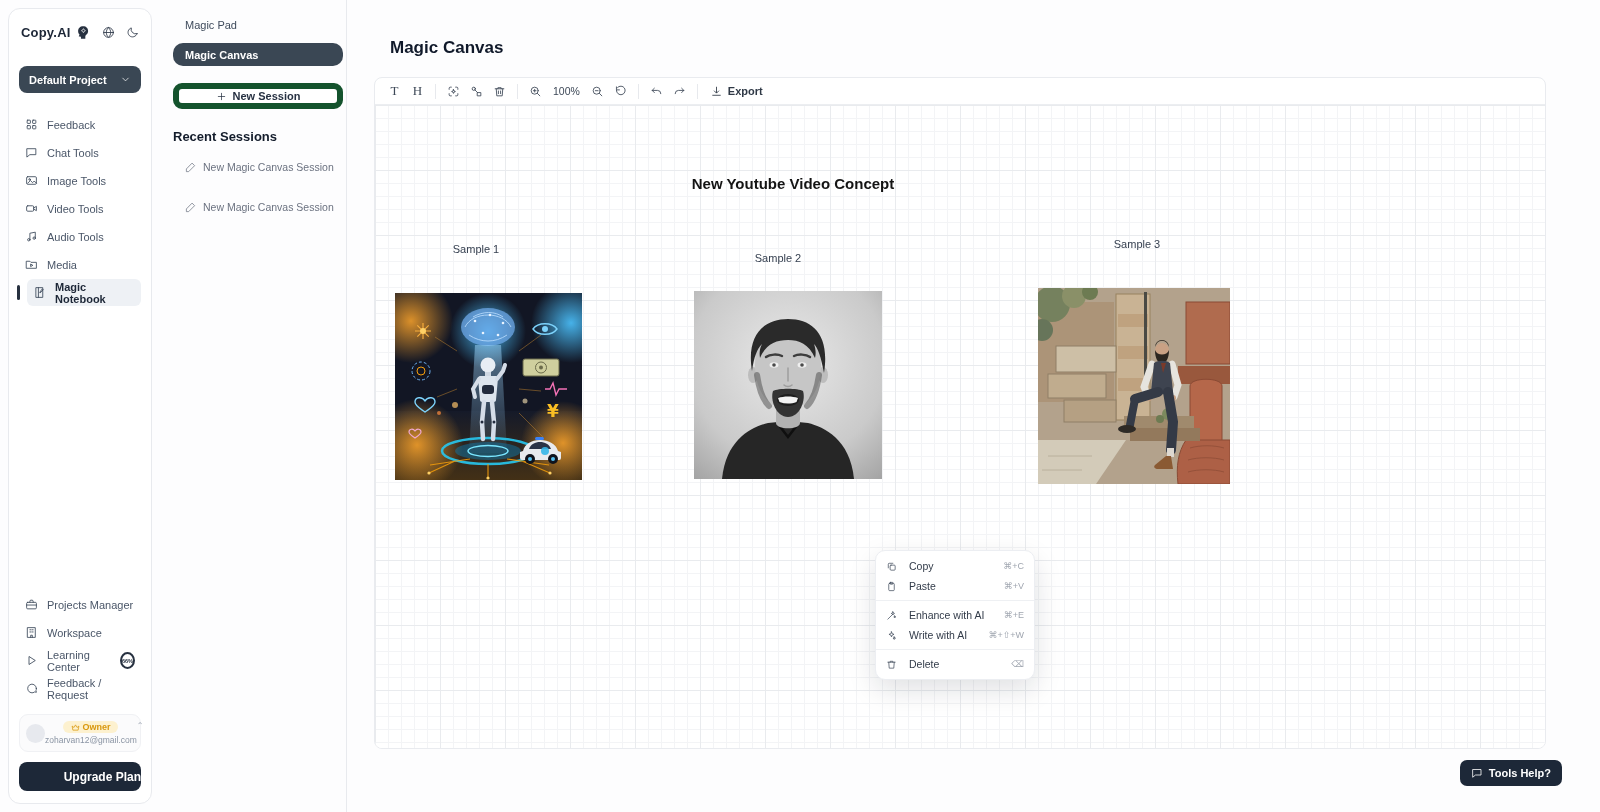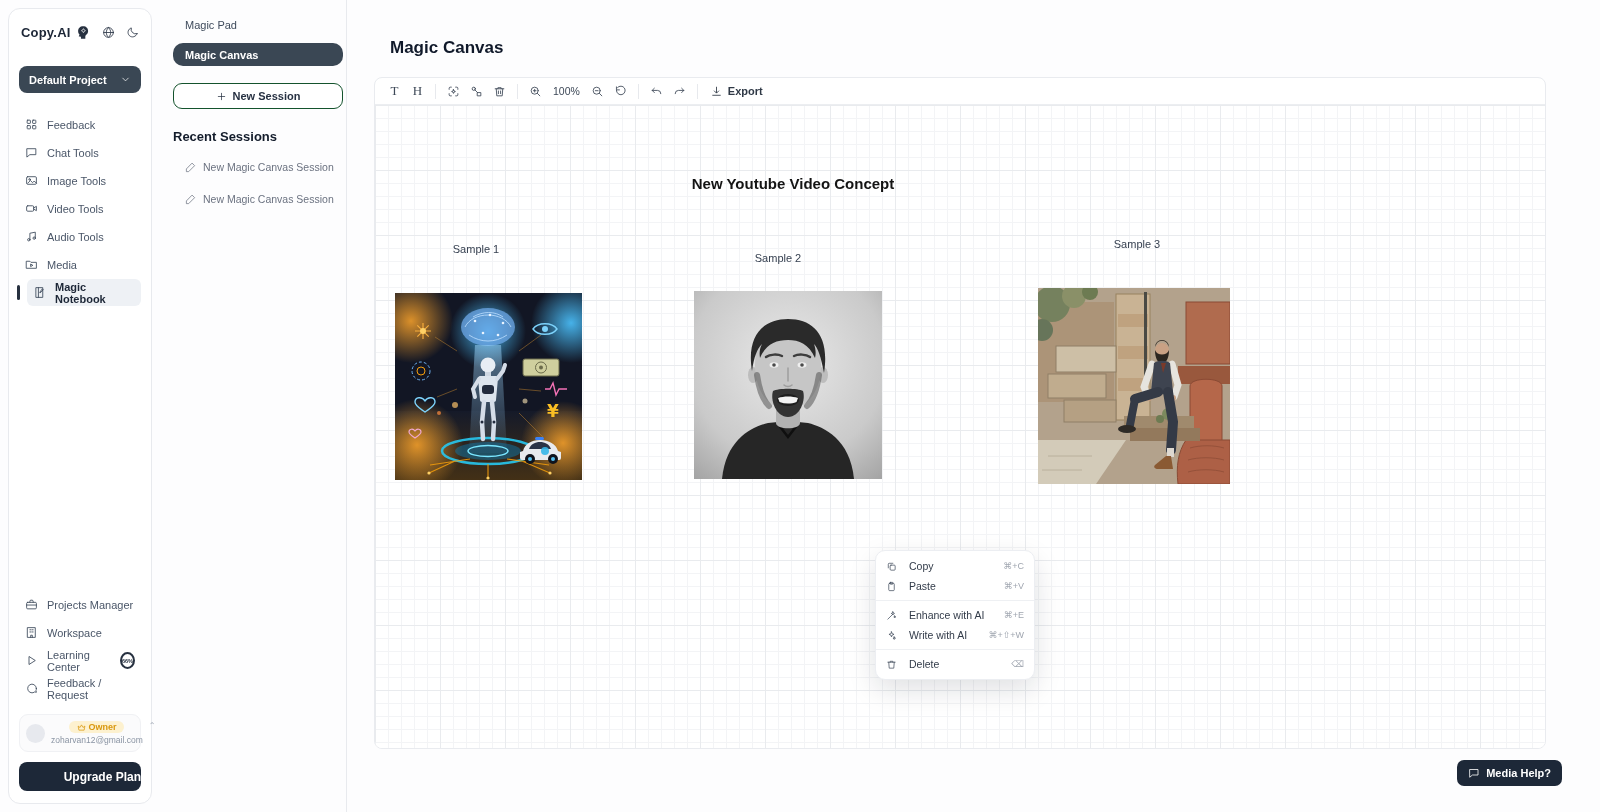--- a/index.html
+++ b/index.html
@@ -41,21 +41,21 @@
     content:""; position:absolute; left:-10px; top:6px; width:3px; height:15px;
     background:#27313f; border-radius:2px;
   }
   .flex-spacer { flex:1; }
   .ring-badge {
     margin-left:auto; width:17px; height:17px; border:2px solid #273140; border-radius:50%;
     font-size:5.5px; font-weight:700; color:#273140; display:flex; align-items:center; justify-content:center;
   }
   .user-card {
     margin-top:12px; background:#fbfbfc; border:1px solid #f0f1f4; border-radius:9px;
-    padding:6px 6px; display:flex; align-items:center; gap:6px; cursor:pointer;
+    padding:6px 6px; display:flex; align-items:center; cursor:pointer;
   }
   .avatar { width:19px; height:19px; border-radius:50%; background:#e7e9ee; flex:0 0 auto; }
   .user-info { display:flex; flex-direction:column; align-items:center; flex:1; gap:2px; }
   .owner-pill {
     background:#fdf1cf; color:#d9980f; font-size:9px; font-weight:800;
     border-radius:999px; padding:1px 8px; display:flex; align-items:center; gap:2px;
   }
   .owner-pill svg { color:#d9980f; }
   .user-email { font-size:8.5px; color:#8a94a3; white-space:nowrap; }
   .user-chevron { color:#9aa3b0; font-size:8px; align-self:flex-start; }
@@ -66,25 +66,25 @@
 
   
   .panel2 {
     position:absolute; left:152px; top:0; width:195px; height:812px;
     border-right:1px solid #e8eaee; padding:14px 0 0 21px;
   }
   .pad-item { height:22px; display:flex; align-items:center; padding-left:12px;
     font-size:11px; color:#3f4b5c; width:170px; border-radius:10px; cursor:pointer;text-align:center; }
   .canvas-pill { margin-top:7px; width:170px; height:23px; background:#3a4754; border-radius:10px;
     display:flex; align-items:center; padding-left:12px; color:#fff; font-size:11px; font-weight:700; cursor:pointer; }
-  .new-session-btn { margin-top:17px; width:170px; height:26px; background:#fff; border:1px solid #14532d;
+  .new-session-btn { margin-top:17px; width:170px; height:26px; background:#fff; border:6px solid #14532d;
     border-radius:9px; display:flex; align-items:center; justify-content:center; gap:6px;
     font-size:11px; font-weight:600; color:#273142; cursor:pointer; font-family:inherit; }
   .recent-heading { margin-top:20px; font-size:13px; font-weight:700; color:#131c2b; }
-  .session-list { margin-top:13px; display:flex; flex-direction:column; gap:12px; }
+  .session-list { margin-top:13px; display:flex; flex-direction:column; gap:20px; }
   .session-item { height:20px; display:flex; align-items:center; gap:7px; padding-left:12px;
     font-size:10.5px; color:#6b7280; cursor:pointer; }
   .session-item svg { color:#6b7280; }
 
   
   .page-title { position:absolute; left:390px; top:38px; font-size:17px; font-weight:800; color:#10192a; }
   .canvas-card {
     position:absolute; left:374px; top:77px; width:1172px; height:672px;
     background:#fff; border:1px solid #e9ebef; border-radius:8px; overflow:hidden;
   }
@@ -589,14 +589,14 @@
         <span class="ctx-shortcut">⌫</span>
       </div>
     </div>
   </div>
 </div>
 
 <button class="help-btn">
   <svg class="ico" width="12" height="12" viewBox="0 0 24 24">
       <path d="M4 5h16v11H9l-5 4z"></path>
     </svg>
-  <span>Media Help?</span>
+  <span>Tools Help?</span>
 </button>
 
 </body></html>

